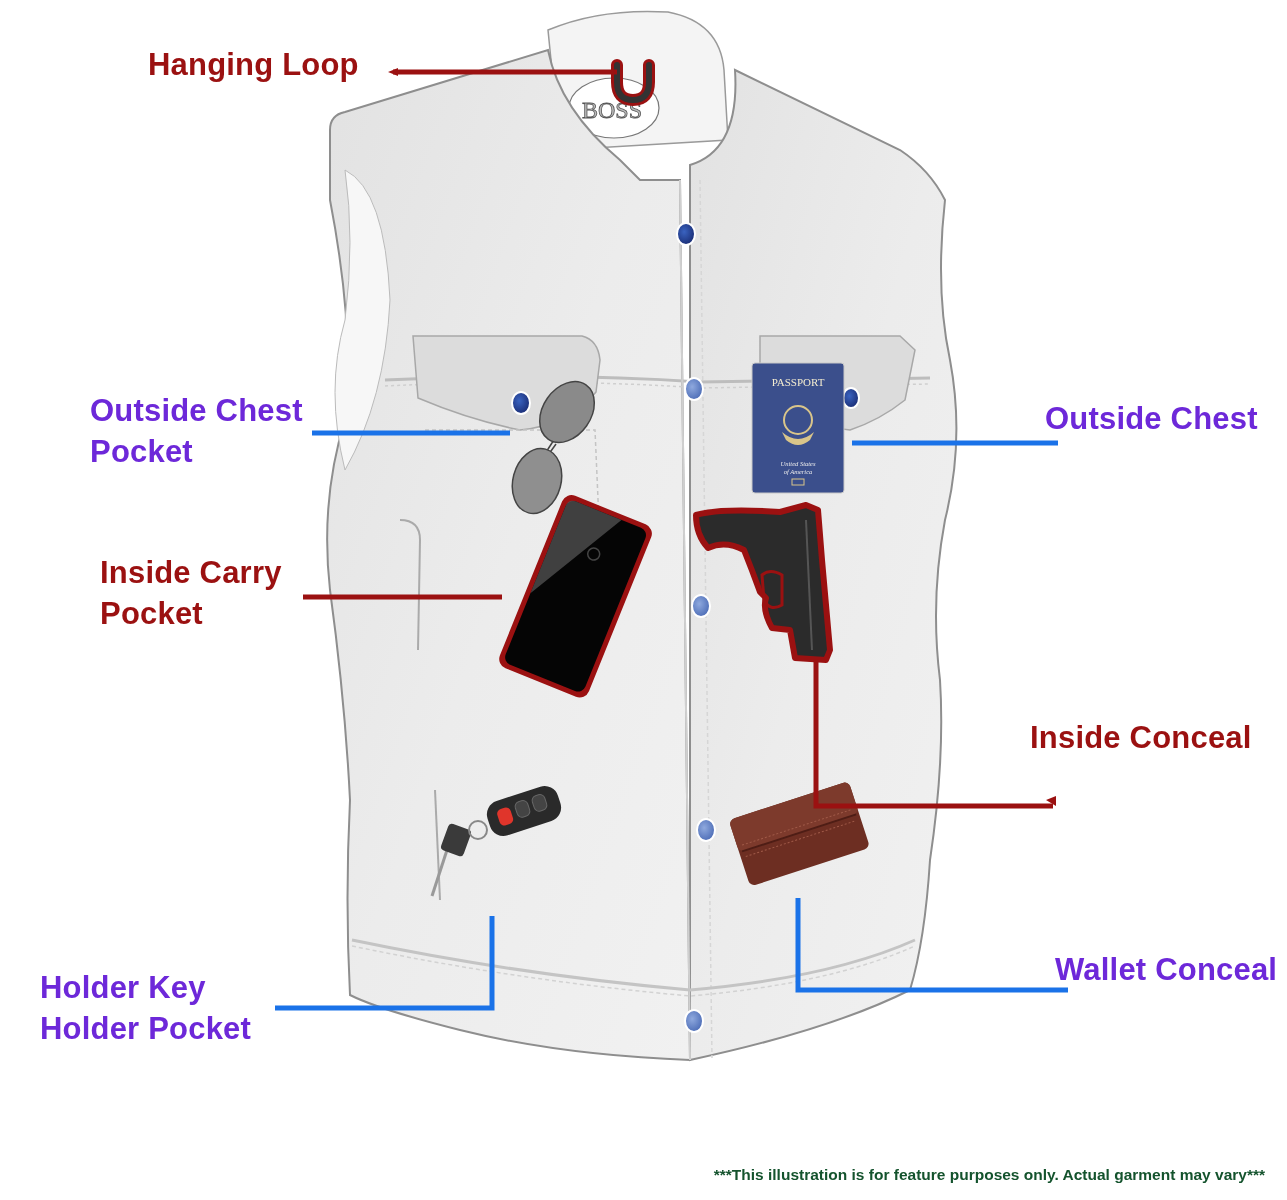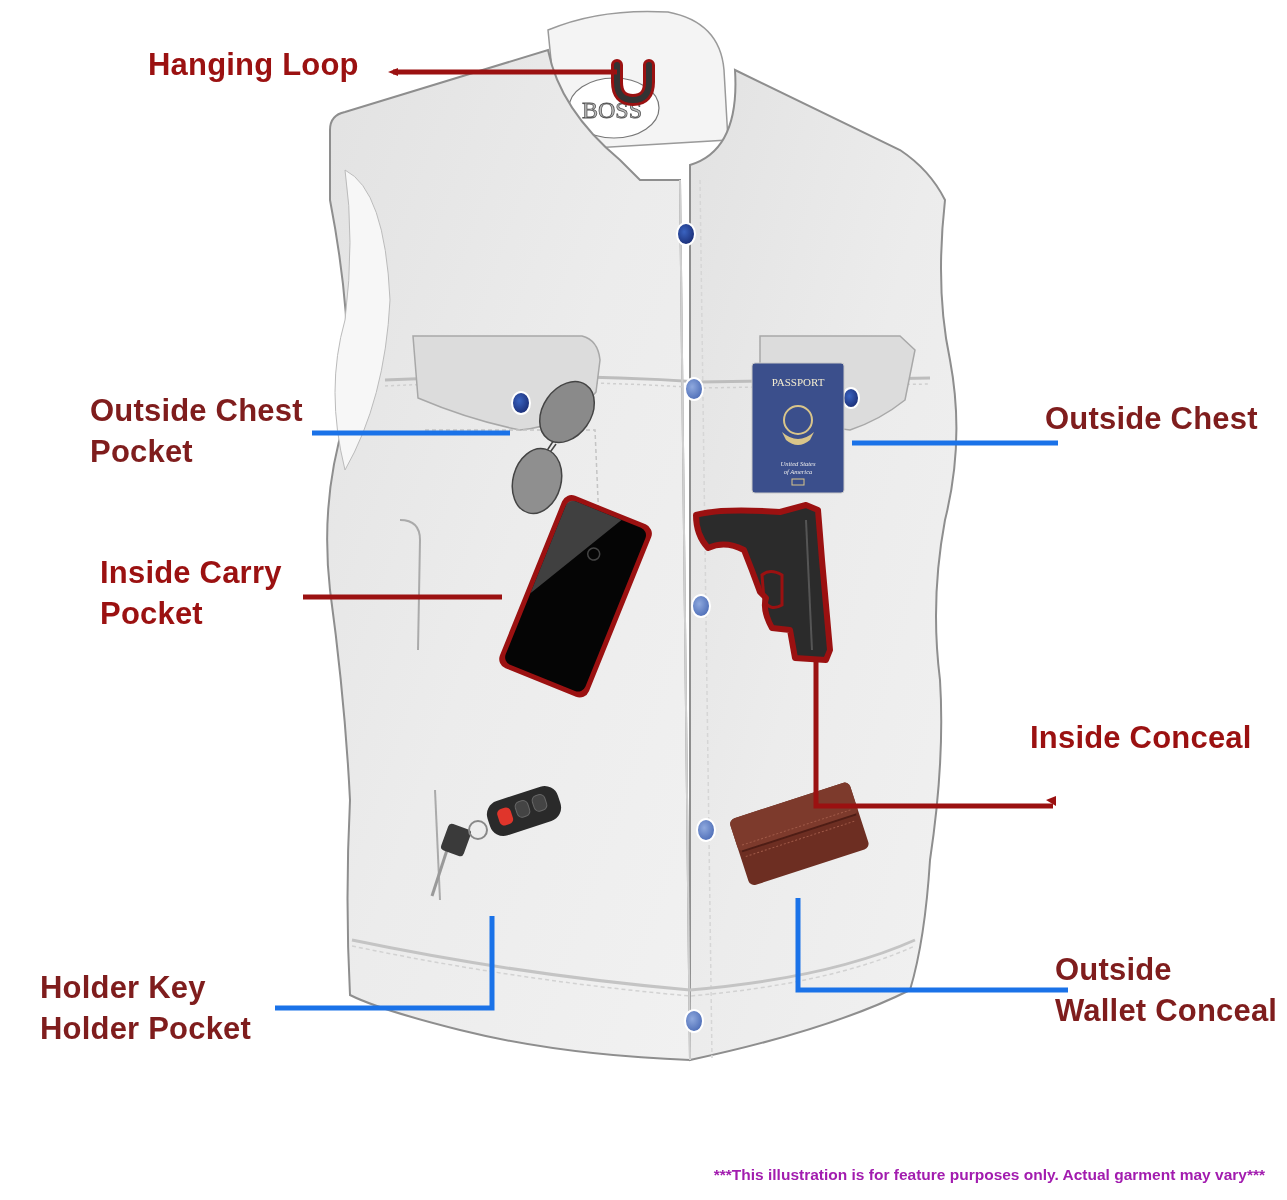--- a/index.html
+++ b/index.html
@@ -2,24 +2,24 @@
 <html><head>
 <meta charset="utf-8">
 <style>
   html, body { margin: 0; padding: 0; background: #ffffff; }
   body { width: 1287px; height: 1200px; position: relative; overflow: hidden;
          font-family: "Liberation Sans", "DejaVu Sans", sans-serif; }
   #scene { position: absolute; left: 0; top: 0; width: 1287px; height: 1200px; }
   .label { position: absolute; font-weight: bold; font-size: 31px; line-height: 41px;
            text-align: left; white-space: nowrap; letter-spacing: 0.2px; }
   .label.red { color: #9b1111; }
-  .label.blue { color: #7f1d1d; }
+  .label.blue { color: #6d28d9; }
   .label span { display: block; }
   .disclaimer { position: absolute; right: 22px; top: 1166px; font-size: 15.5px;
-                font-weight: bold; color: #a21caf; white-space: nowrap;
+                font-weight: bold; color: #14532d; white-space: nowrap;
                 font-family: "Liberation Sans Narrow", "Liberation Sans", sans-serif; }
 </style>
 </head>
 <body>
 
 <svg id="scene" viewBox="0 0 1287 1200" xmlns="http://www.w3.org/2000/svg">
   <defs>
     <linearGradient id="vestGrad" x1="0" y1="0" x2="1" y2="1">
       <stop offset="0" stop-color="#e2e2e2"></stop>
       <stop offset="0.5" stop-color="#ececec"></stop>
@@ -176,17 +176,16 @@
 <div class="label red" style="left:1030px; top:717px; width:244px;">
   <span>Inside Conceal</span>
 </div>
 
 <div class="label blue" style="left:40px; top:967px; width:234px;">
   <span>Holder Key</span>
   <span>Holder Pocket</span>
 </div>
 
 <div class="label blue" style="left:1055px; top:949px; width:224px;">
-  <span>Outside</span>
   <span>Wallet Conceal</span>
 </div>
 
 <div class="disclaimer">***This illustration is for feature purposes only.  Actual garment may vary***</div>
 
 </body></html>

